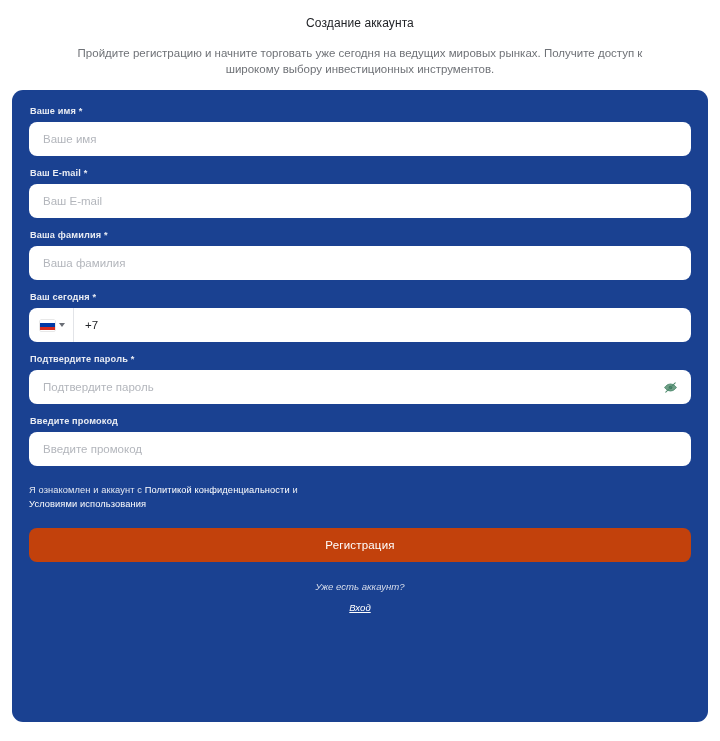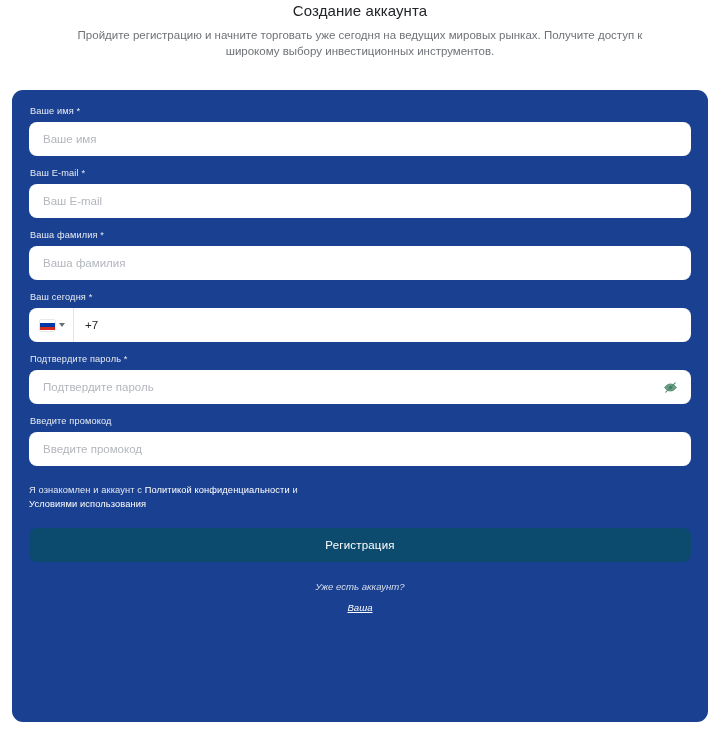--- a/index.html
+++ b/index.html
@@ -21,22 +21,22 @@
     background: #ffffff;
     overflow: hidden;
   }
 
   
   .header {
     padding-top: 1px;
     text-align: center;
   }
   .page-title {
-    margin: 0;
-    font-size: 15px;
+    margin: 12px;
+    font-size: 12px;
     font-weight: 400;
     color: #222428;
     letter-spacing: .1px;
     line-height: 20px;
   }
   .page-subtitle {
     margin: 6px auto 0;
     width: 596px;
     font-size: 11.5px;
     line-height: 16px;
@@ -55,21 +55,21 @@
     border-radius: 11px;
     padding: 16px 17px 0 17px;
   }
 
   .field { margin-bottom: 0; }
   .field + .field { margin-top: 12px; }
 
   .field-label {
     display: block;
     font-size: 9.2px;
-    font-weight: 400;
+    font-weight: 700;
     color: #e9ecf3;
     letter-spacing: .15px;
     margin: 0 0 5px 1px;
     line-height: 11px;
   }
   .req-star {
     color: #e9ecf3;
     font-size: 9.2px;
   }
 
@@ -158,21 +158,21 @@
     color: #ffffff;
     cursor: pointer;
   }
 
   
   .submit-btn {
     display: block;
     width: 100%;
     height: 34px;
     margin-top: 17px;
-    background: #0c4a6e;
+    background: #c2410c;
     color: #ffffff;
     border: 0;
     border-radius: 8px;
     font-family: "Liberation Sans", "DejaVu Sans", sans-serif;
     font-size: 11.5px;
     letter-spacing: .2px;
     cursor: pointer;
   }
 
   
@@ -283,17 +283,17 @@
         <input class="text-input" type="text" placeholder="Введите промокод" style="">
       </div>
     </div>
 
     <div class="consent"><span>Я ознакомлен и аккаунт с </span><span class="lnk">Политикой конфиденциальности</span><span> и </span><span class="lnk">Условиями использования</span></div>
 
     <button class="submit-btn">Регистрация</button>
 
     <div class="panel-footer">
       <div class="have-account">Уже есть аккаунт?</div>
-      <a class="login-link">Ваша</a>
+      <a class="login-link">Вход</a>
     </div>
 
   </div>
 </div>
 
 </body></html>

